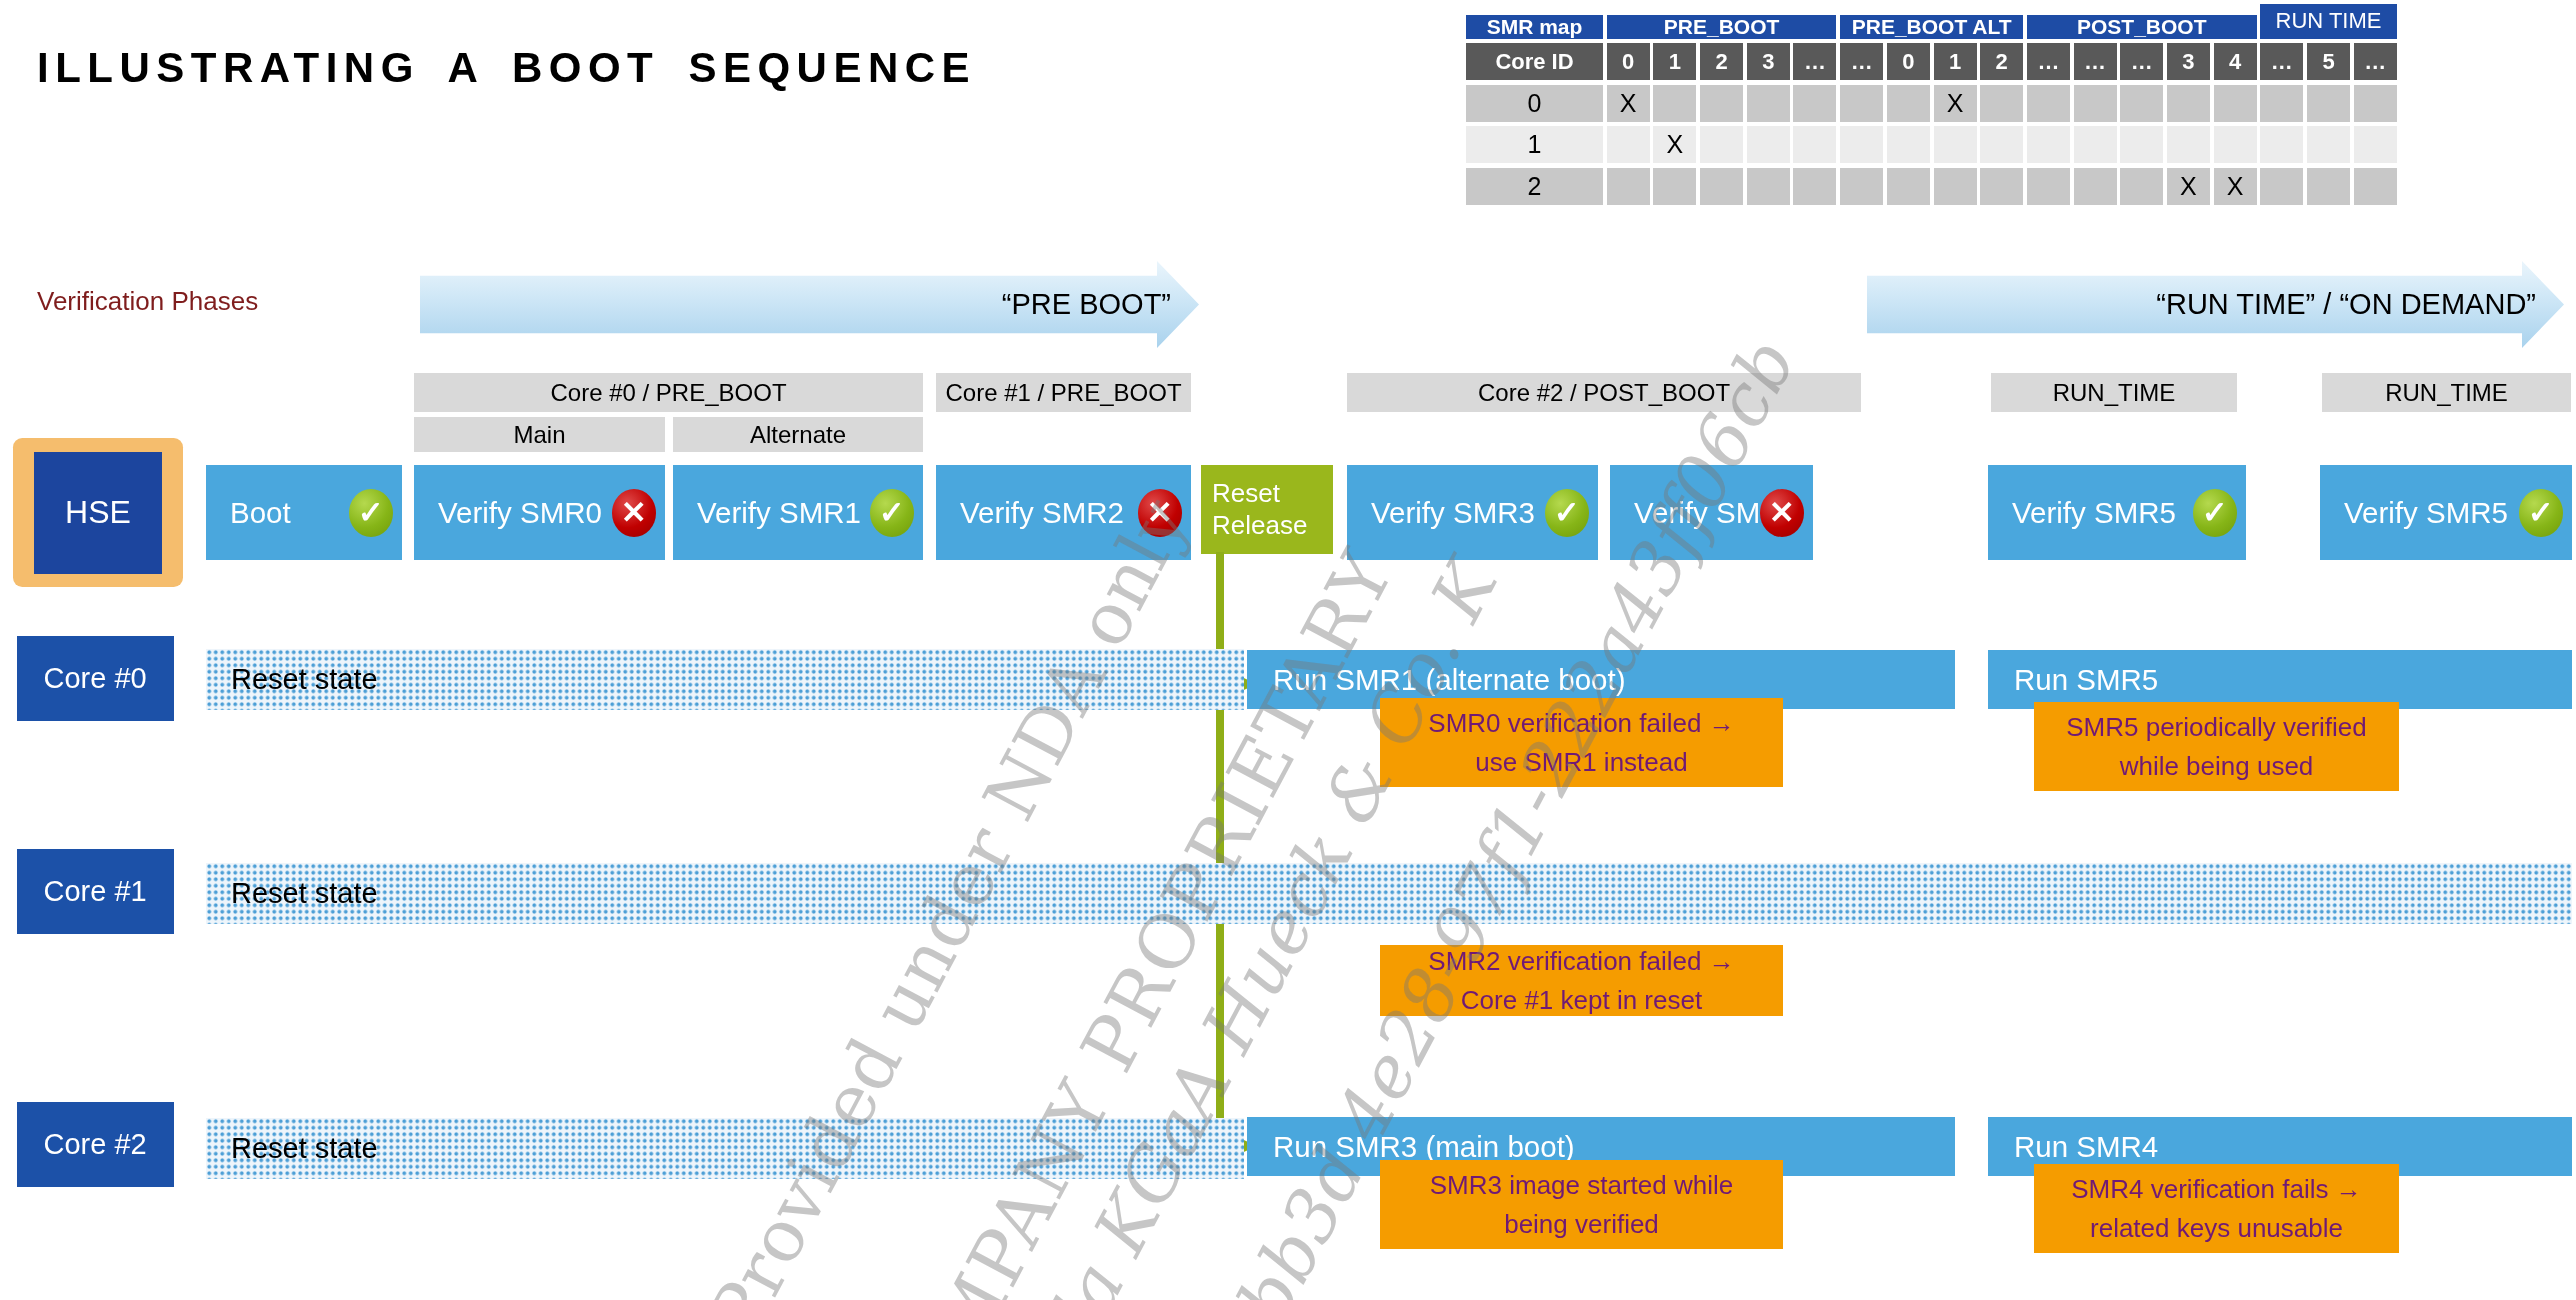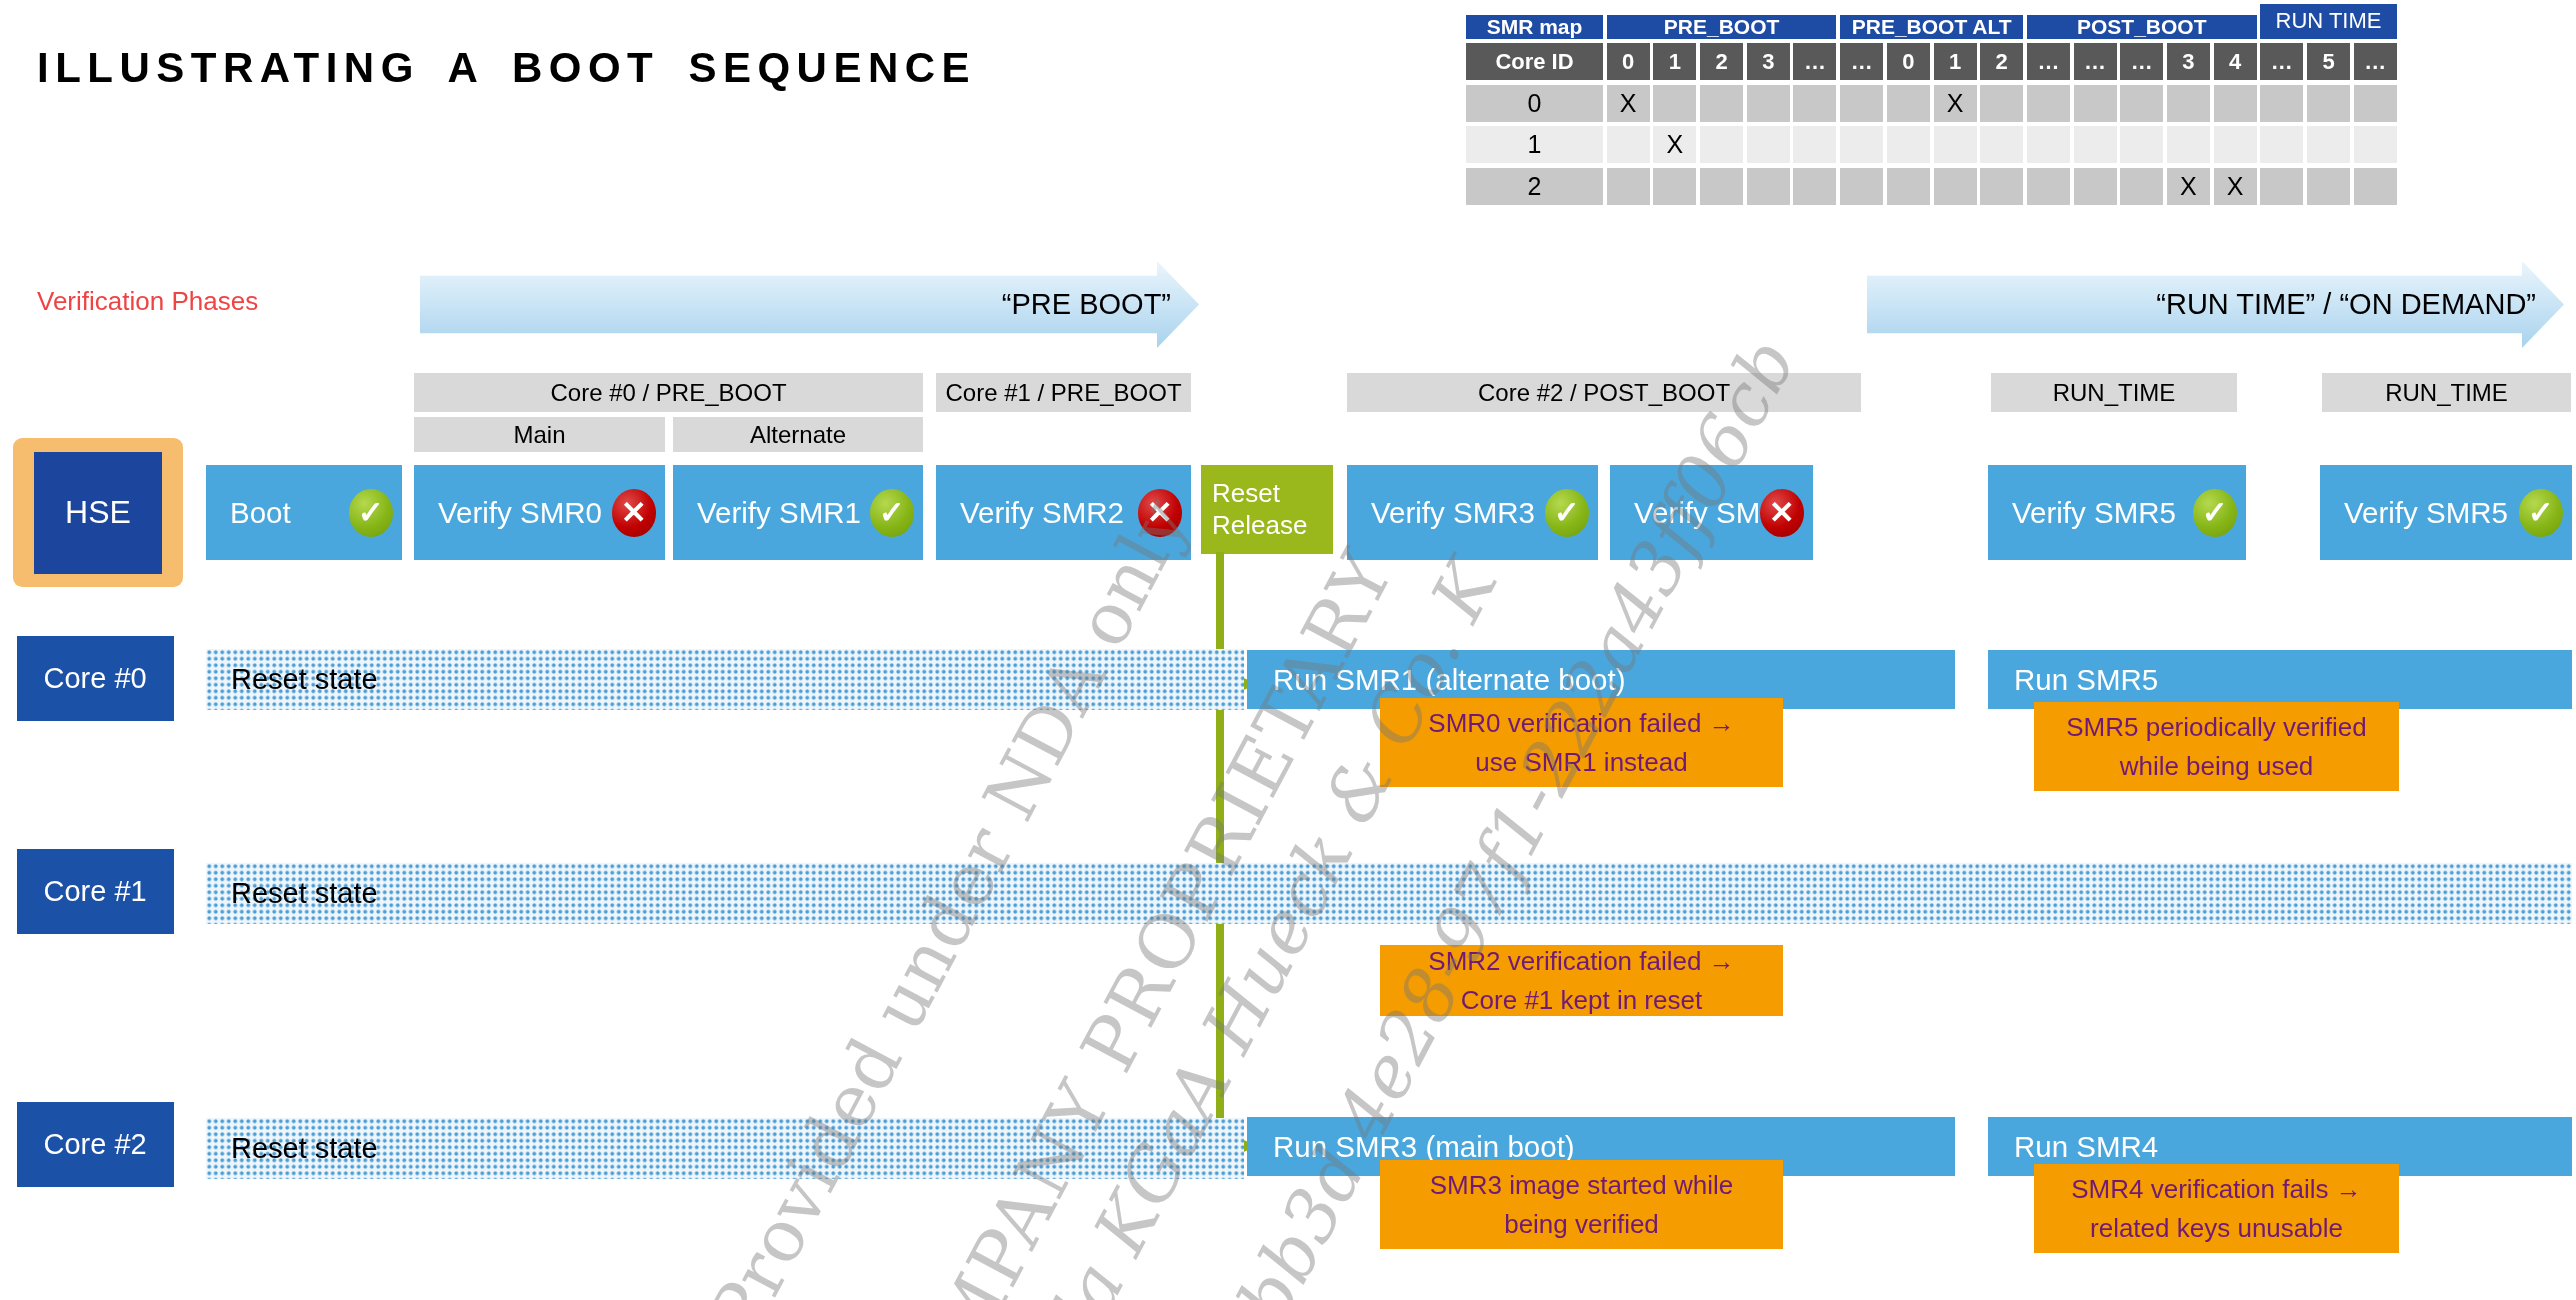--- a/index.html
+++ b/index.html
@@ -17,21 +17,21 @@
              column-gap:3.7px;row-gap:4.6px;}
   .smr-table .tg{background:#1e4ca5;color:#fff;font-weight:bold;font-size:21px;
                  display:flex;align-items:center;justify-content:center;margin-top:11px;}
   .smr-table .tg.tall{margin-top:0;font-weight:normal;font-size:22px;}
   .smr-table .th{background:#595959;color:#fff;font-weight:bold;font-size:22px;
                  display:flex;align-items:center;justify-content:center;}
   .smr-table .td{font-size:25px;color:#000;display:flex;align-items:center;justify-content:center;}
   .smr-table .r0{background:#c8c8c8;} .smr-table .r1{background:#ececec;} .smr-table .r2{background:#c8c8c8;}
 
   
-  .phases-label{position:absolute;left:37px;top:286px;font-size:26px;color:#ef4444;}
+  .phases-label{position:absolute;left:37px;top:286px;font-size:26px;color:#7f1d1d;}
   .arrow{position:absolute;top:261px;height:87px;
          background:linear-gradient(180deg,#eaf5fc 0%,#cde6f6 45%,#a9d2ed 100%);
          clip-path:polygon(0 17%,calc(100% - 42px) 17%,calc(100% - 42px) 0%,100% 50%,calc(100% - 42px) 100%,calc(100% - 42px) 83%,0 83%);
          display:flex;align-items:center;justify-content:flex-end;
          font-size:29px;color:#000;}
   .arrow span{margin-right:28px;}
   .arrow.a1{left:420px;width:779px;}
   .arrow.a2{left:1348px;width:508px;}
   .arrow.a3{left:1867px;width:697px;}
 

